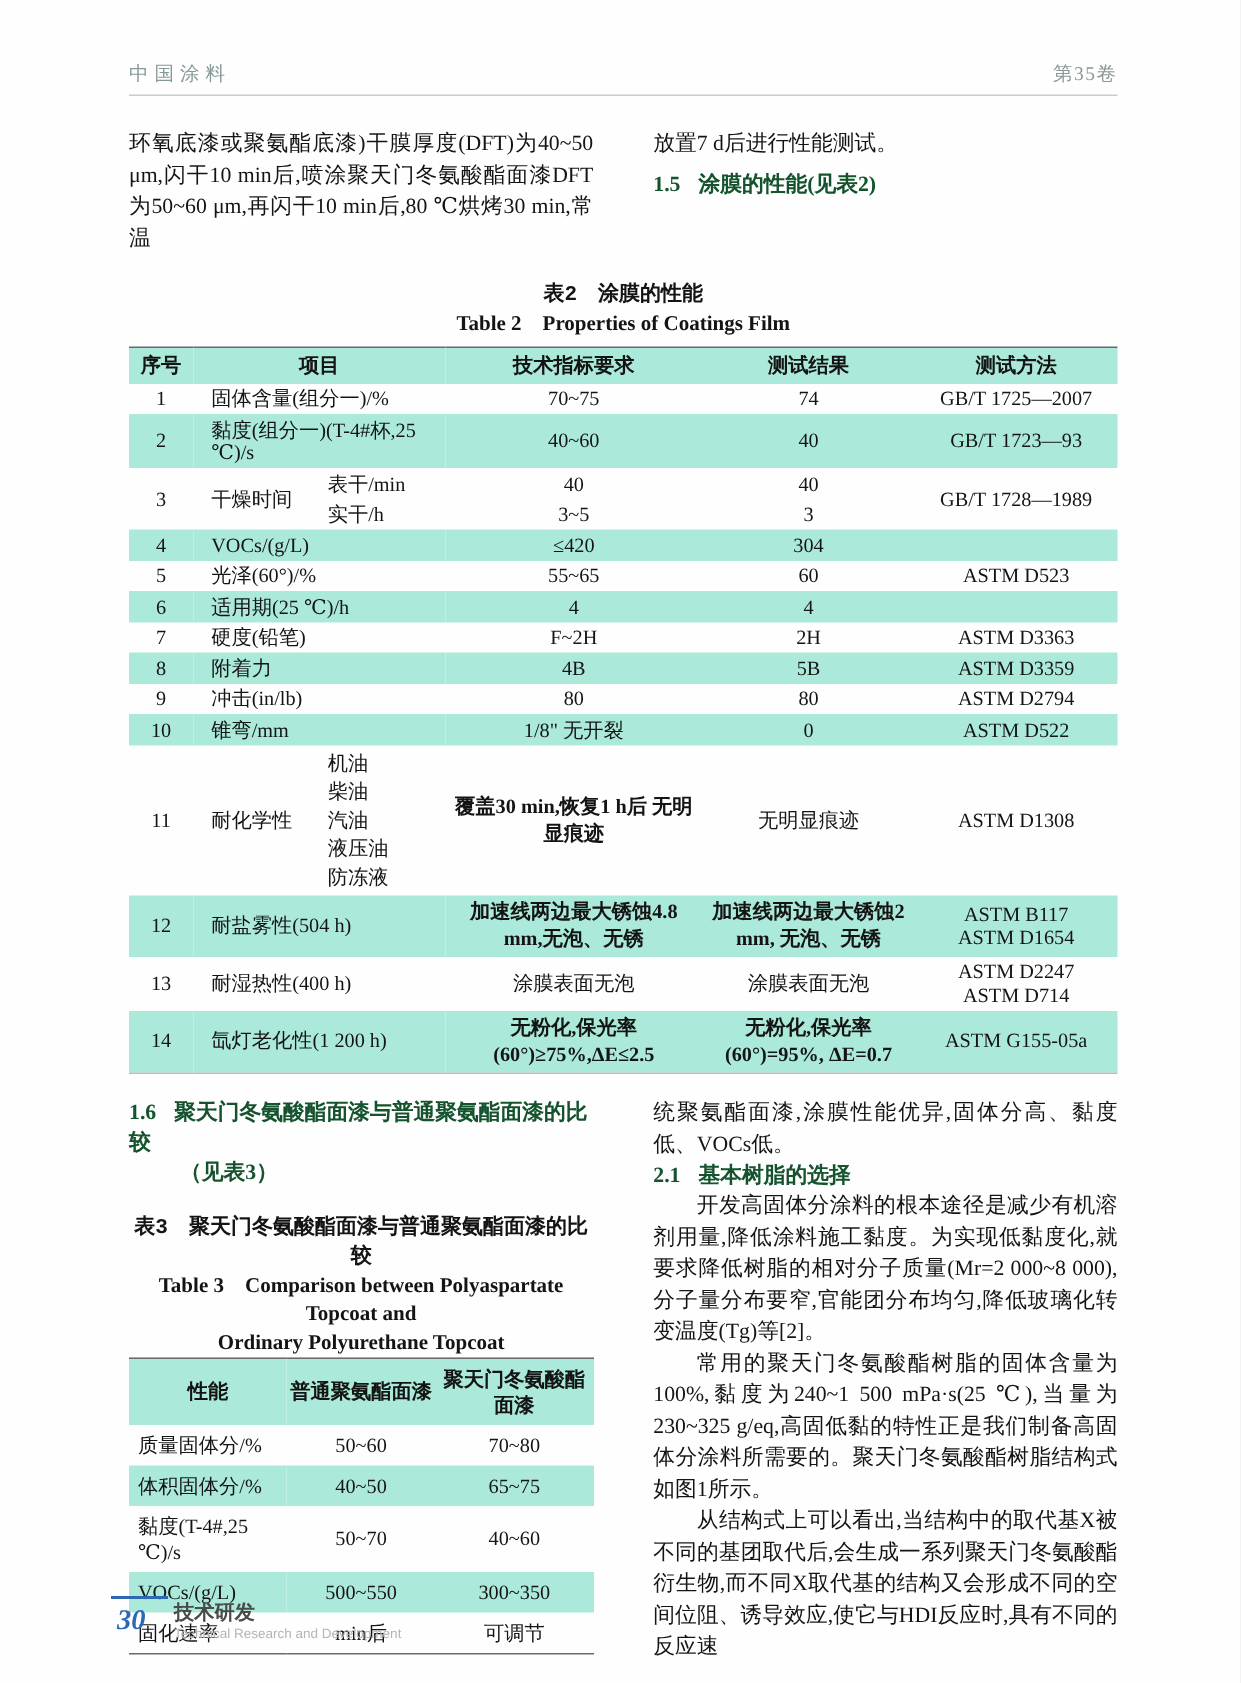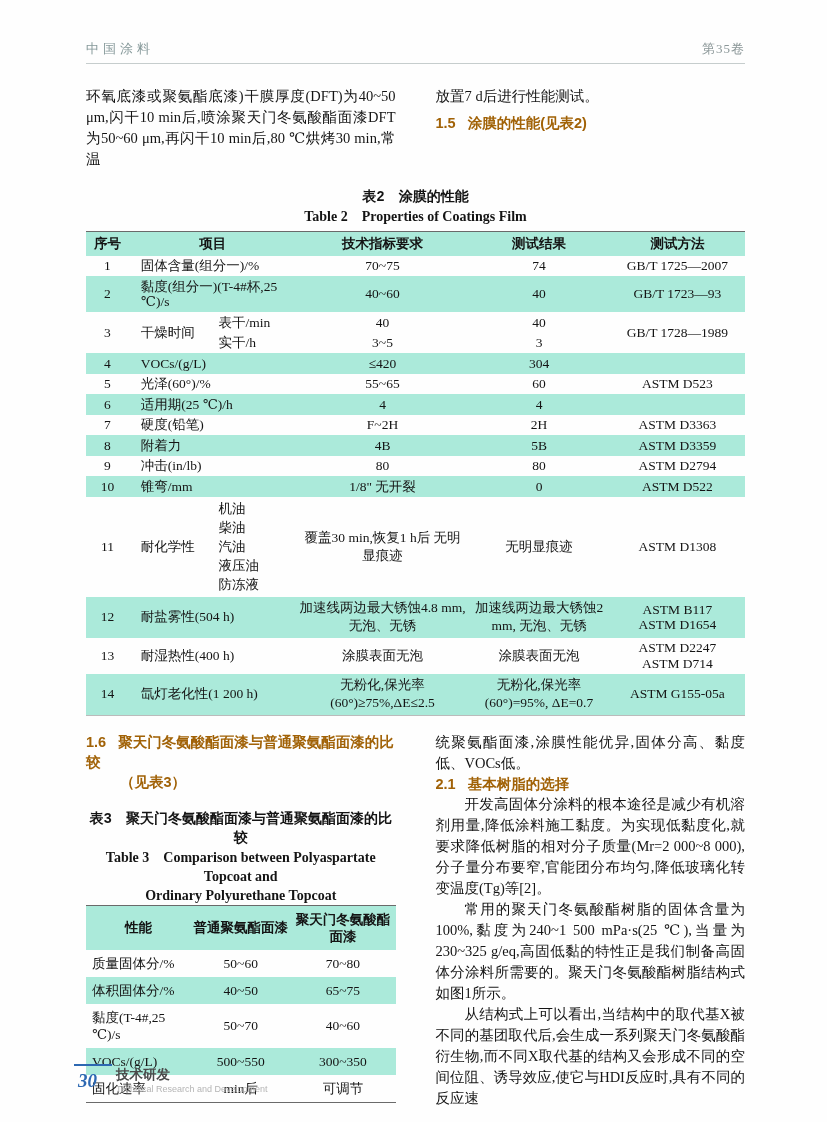--- a/index.html
+++ b/index.html
@@ -12,21 +12,21 @@
                border-bottom:1px solid #c6cdcd;padding-bottom:5px;font-size:13px;}
   .journal{color:#86999a;letter-spacing:4px;}
   .volume{color:#8b9798;letter-spacing:1px;}
 
   
   .cols{display:flex;gap:40px;}
   .col{width:318px;}
   p.body{font-size:14.5px;line-height:21px;text-align:justify;margin:0;}
   p.indent{text-indent:2em;}
 
-  .h-teal{color:#a16207;font-family:Liberation Sans, sans-serif;
+  .h-teal{color:#14532d;font-family:Liberation Serif, serif;
           font-weight:bold;font-size:14.5px;line-height:20px;margin:0;}
   .h-teal .num{margin-right:12px;}
   .h-big{font-size:17.5px;line-height:24px;}
   .h2line{padding-left:34px;}
 
   
   .cap{text-align:center;font-weight:bold;}
   .cap-cn{font-family:Liberation Mono, monospace;font-size:14px;line-height:19px;}
   .cap-en{font-size:14px;line-height:19px;}
   .cap .gap{display:inline-block;width:14px;}
@@ -34,21 +34,21 @@
   
   table{border-collapse:collapse;width:100%;}
   .t2{margin-top:5px;border-top:1.5px solid #6a6a6a;border-bottom:1px solid #bbb;}
   .t2 td{font-size:13.5px;line-height:15.5px;text-align:center;vertical-align:middle;padding:2.5px 2px;}
   .t2 thead td{font-weight:bold;padding:4px 2px;}
   tr.mint{background:#abeada;}
   .t2 td.item{text-align:left;padding-left:12px;}
   .t2 td.sub{text-align:left;padding-left:4px;}
   .t2 td.sub div{line-height:19px;}
   .t2 td .m2{display:block;}
-  .t2 td.twol{line-height:18px;}
+  .t2 td.twol{line-height:18px;font-weight:bold;}
 
   .t3{margin-top:0;border-top:1.5px solid #6a6a6a;border-bottom:1.5px solid #6a6a6a;}
   .t3 td{font-size:13.5px;line-height:17px;text-align:center;vertical-align:middle;padding:5px 2px;}
   .t3 thead td{font-weight:bold;}
   .t3 td.prop{text-align:left;padding-left:6px;}
 
   
   .footer{position:absolute;left:74px;bottom:26px;display:flex;align-items:stretch;}
   .pg-wrap{display:flex;flex-direction:column;}
   .pg-topline{height:2px;background:#2d68b2;width:38px;margin-bottom:1px;}

